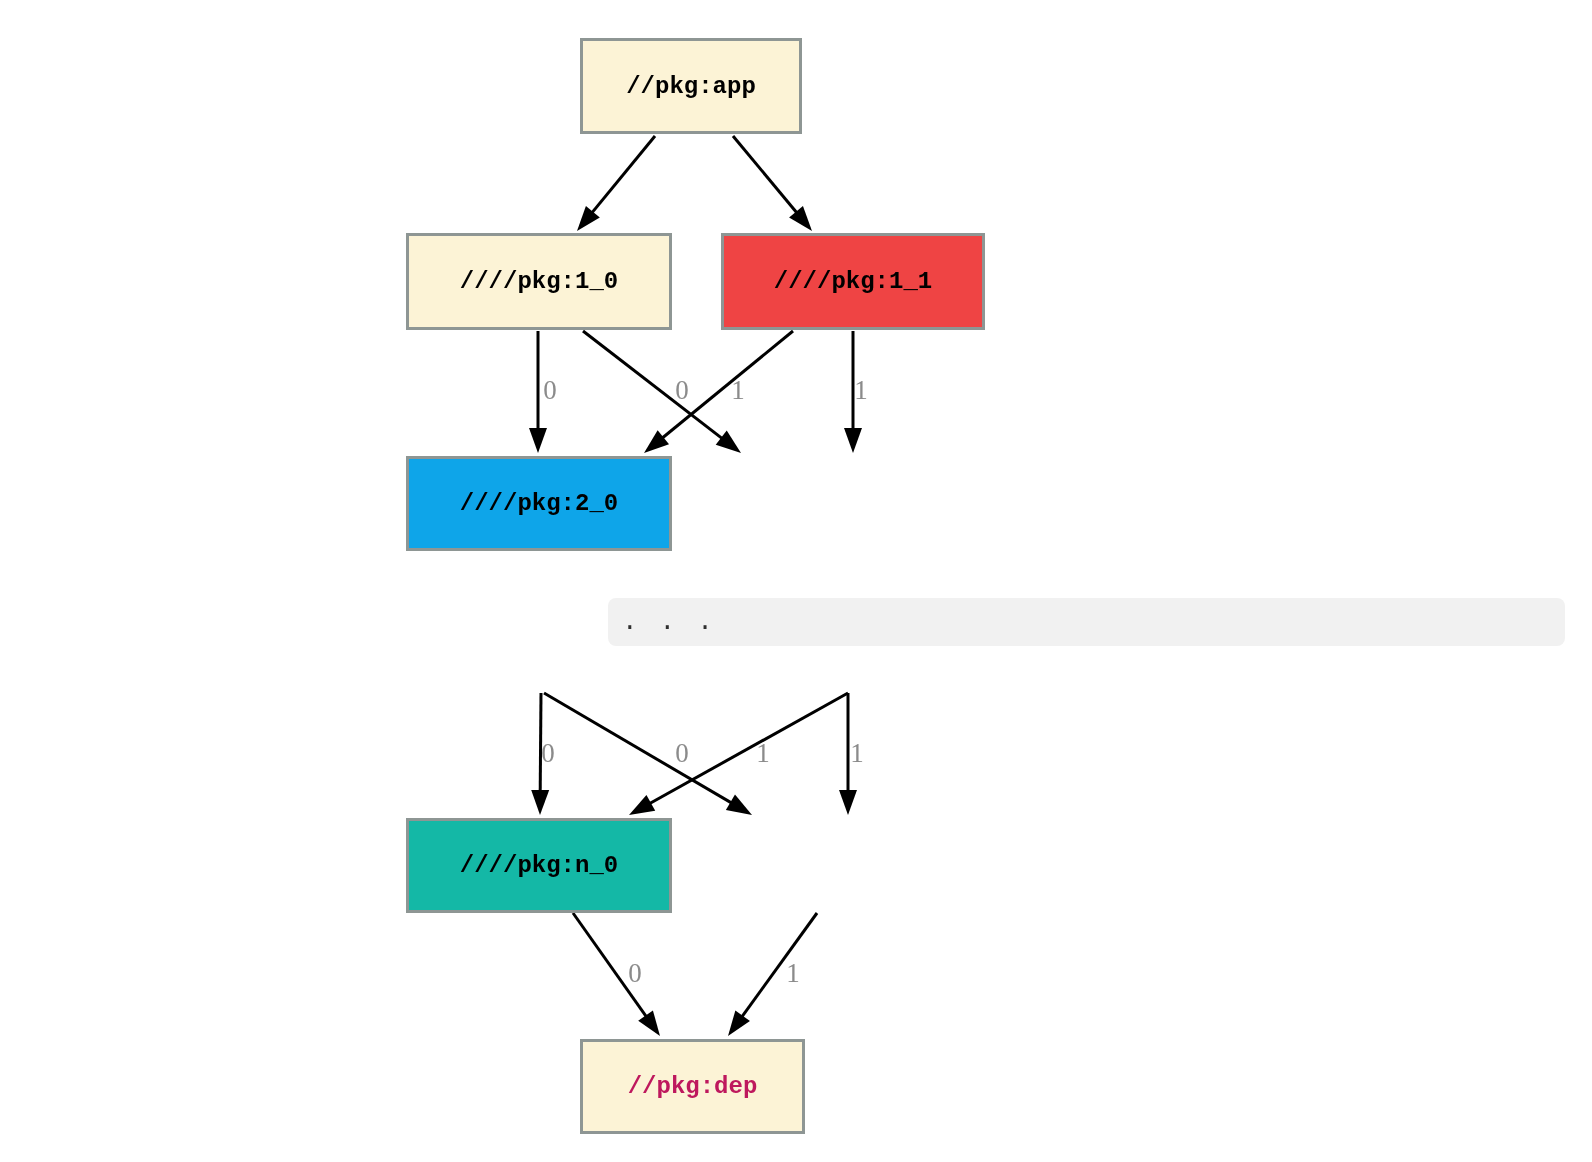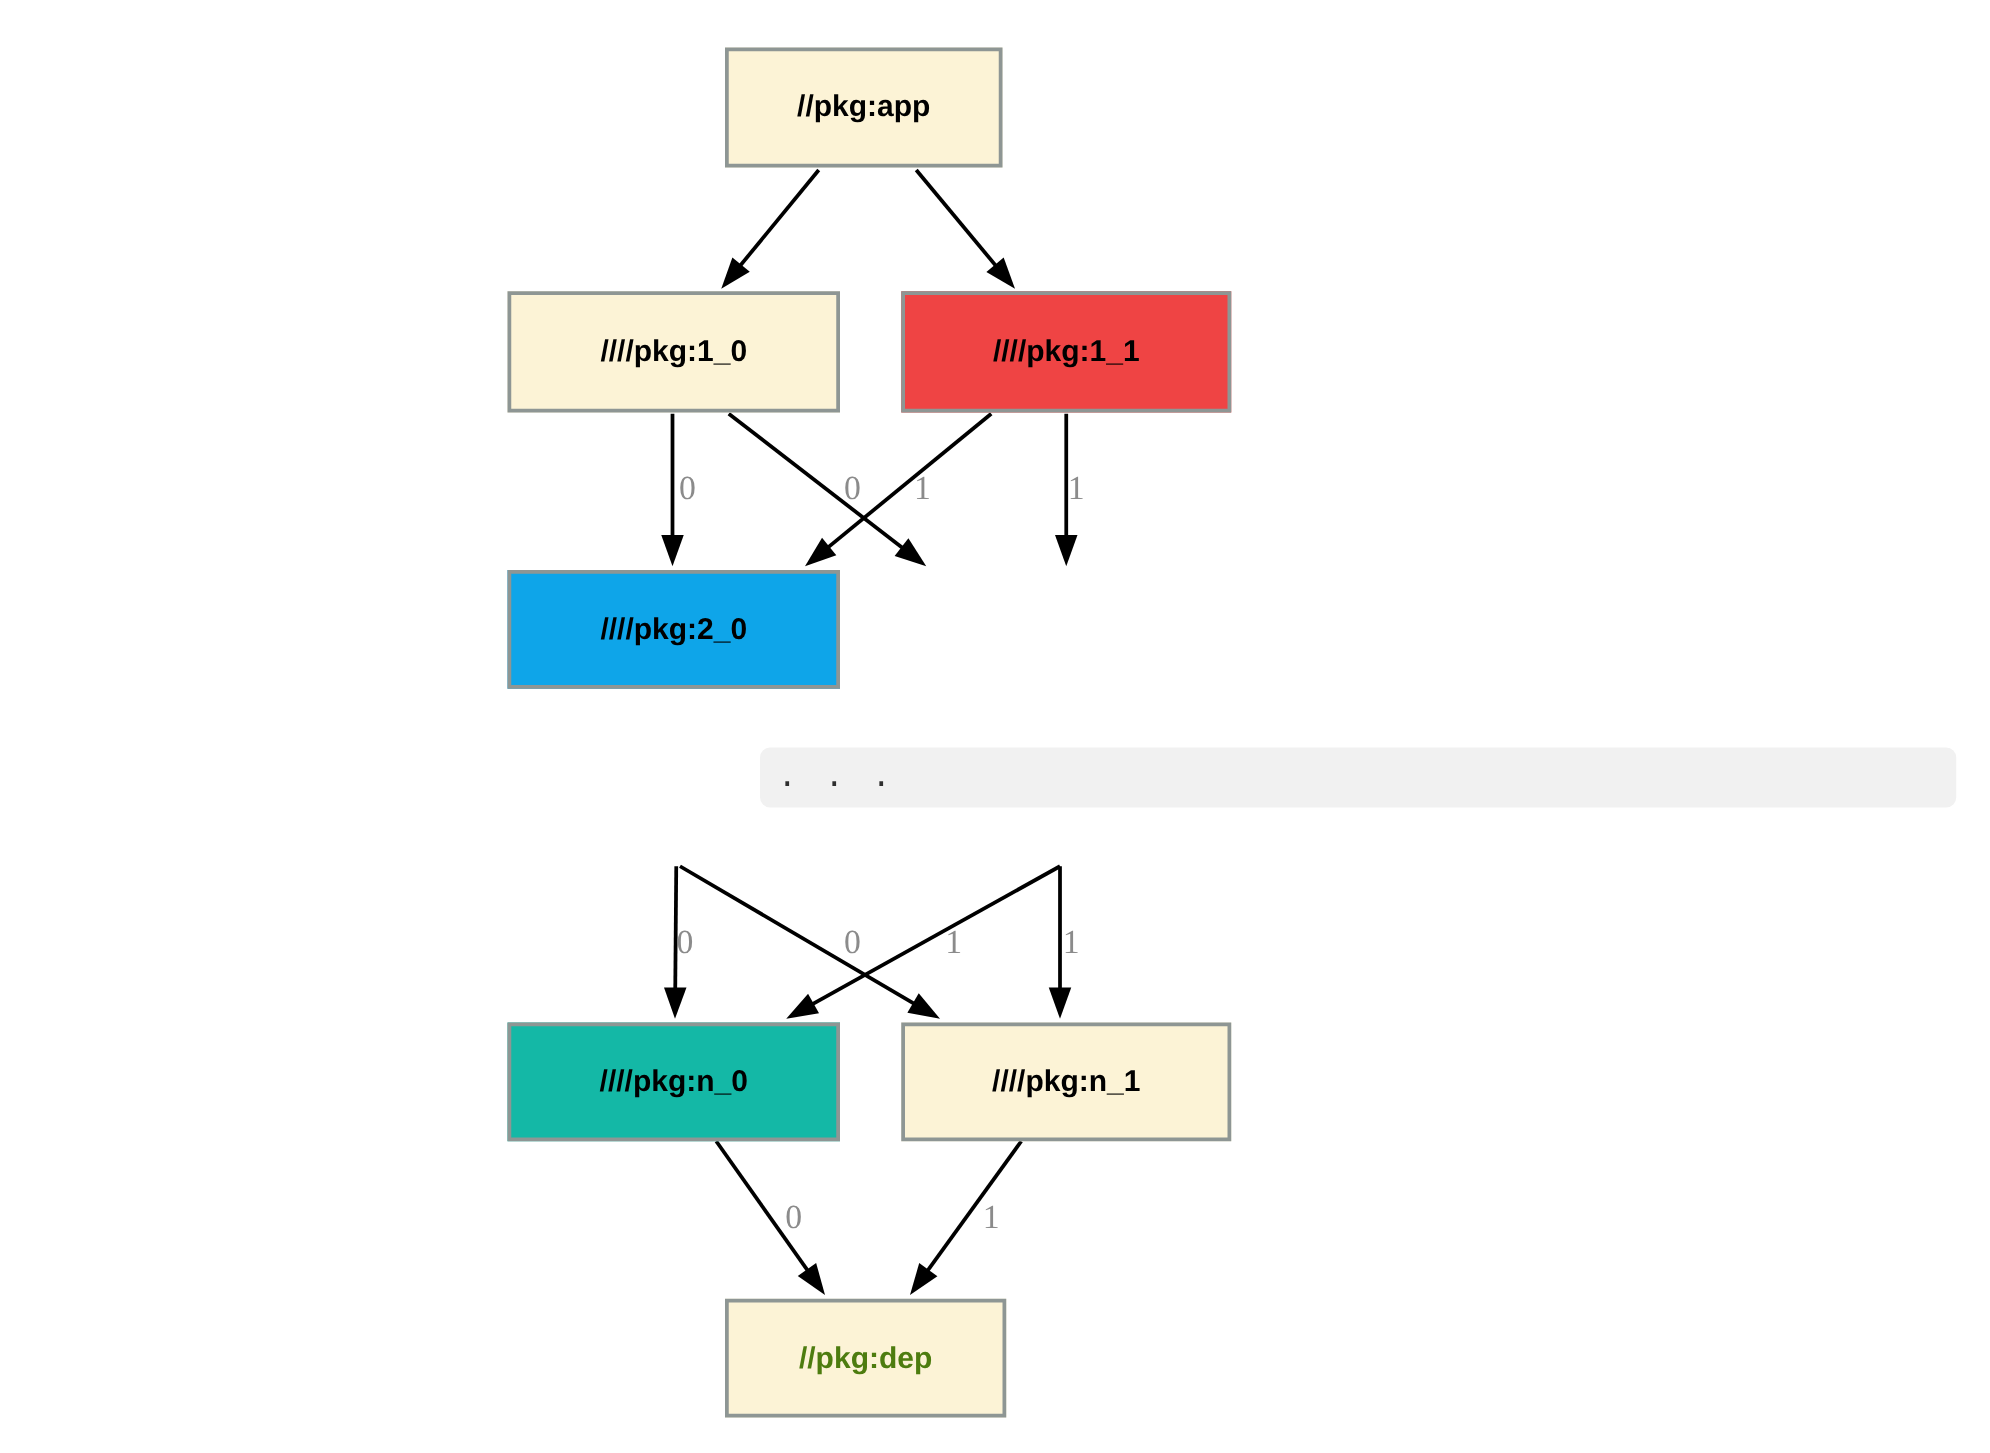--- a/index.html
+++ b/index.html
@@ -22,21 +22,21 @@
     width: 1592px;
     height: 1162px;
     pointer-events: none;
   }
   .node {
     position: absolute;
     box-sizing: border-box;
     display: flex;
     align-items: center;
     justify-content: center;
-    font-family: Liberation Sans, sans-serif;
+    font-family: Liberation Mono, monospace;
     font-weight: bold;
     font-size: 24px;
     color: #000000;
     white-space: nowrap;
   }
   .ellipsis-band {
     position: absolute;
     box-sizing: border-box;
     border-radius: 8px;
     display: flex;
@@ -131,19 +131,16 @@
     </div>
     <div class="node" style="left: 721px; top: 233px; width: 264px; height: 97px; background: #ef4444; border: 3px solid rgb(142, 150, 148); color: rgb(0, 0, 0);">
       <span>////pkg:1_1</span>
     </div>
     <div class="node" style="left: 406px; top: 456px; width: 266px; height: 95px; background: #0ea5e9; border: 3px solid rgb(142, 150, 148); color: rgb(0, 0, 0);">
       <span>////pkg:2_0</span>
     </div>
     <div class="node" style="left: 406px; top: 818px; width: 266px; height: 95px; background: #14b8a6; border: 3px solid rgb(142, 150, 148); color: rgb(0, 0, 0);">
       <span>////pkg:n_0</span>
     </div>
-    <div class="node" style="left: 721px; top: 818px; width: 264px; height: 95px; background: rgb(252, 243, 214); border: 3px solid rgb(142, 150, 148); color: rgb(0, 0, 0);">
-      <span>////pkg:n_1</span>
-    </div>
-    <div class="node" style="left: 580px; top: 1039px; width: 225px; height: 95px; background: rgb(252, 243, 214); border: 3px solid rgb(142, 150, 148); color: #4d7c0f;">
+    <div class="node" style="left: 580px; top: 1039px; width: 225px; height: 95px; background: rgb(252, 243, 214); border: 3px solid rgb(142, 150, 148); color: #be185d;">
       <span>//pkg:dep</span>
     </div>
   </div>
 
 </body></html>

